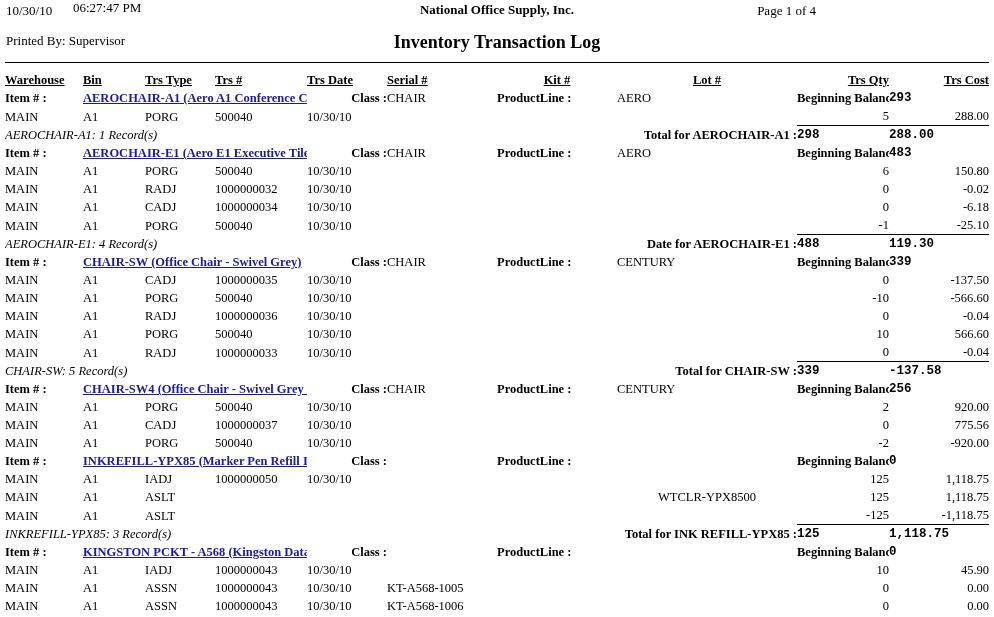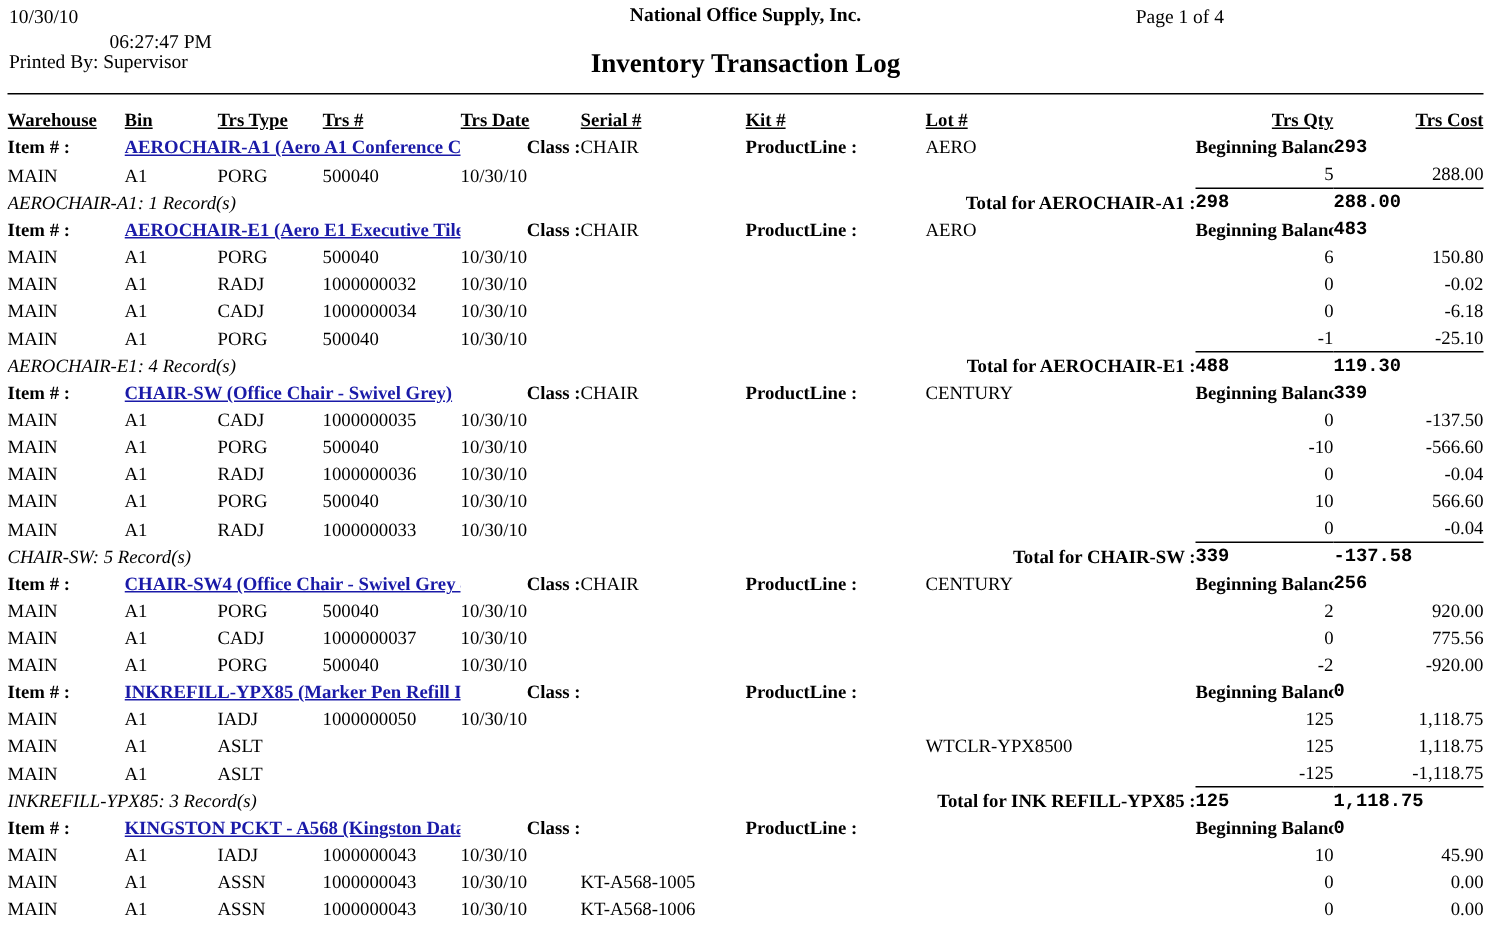--- a/index.html
+++ b/index.html
@@ -29,21 +29,21 @@
     font-size: 13px;
   }
   .hdr-date {
     position: absolute;
     left: 6px;
     top: 3px;
   }
   .hdr-time {
     position: absolute;
     left: 73px;
-    top: 20px;
+    top: 0;
   }
   .hdr-printedby {
     position: absolute;
     left: 6px;
     top: 33px;
   }
   .hdr-company {
     position: absolute;
     left: 0;
     top: 2px;
@@ -98,21 +98,21 @@
     font-size: 12.5px;
     height: 18px;
     padding-bottom: 1px;
     margin-top: 29px;
   }
   tr.datarow td, tr.itemrow td, tr.totalrow td, tr.countrow td {
     height: 18px;
     line-height: 18px;
   }
   .r { text-align: right; padding-right: 4px; }
-  .c { }
+  .c { text-align: center; }
   .l { text-align: left; }
 
   .item-label { font-weight: bold; font-size: 12.5px; }
   .item-name {
     color: #1a1aa8;
     font-weight: bold;
     text-decoration: underline;
     font-size: 12.5px;
   }
   .lbl-bold { font-weight: bold; }
@@ -245,21 +245,21 @@
           <td class="l">500040</td>
           <td class="l">10/30/10</td>
           <td class="l"></td>
           <td class="c"></td>
           <td class="c"></td>
           <td class="r">-1</td>
           <td class="r">-25.10</td>
         </tr>
         <tr class="totalrow">
           <td class="l count-italic" colspan="4">AEROCHAIR-E1:  4 Record(s)</td>
-          <td class="total-label" colspan="4">Total for AEROCHAIR-E1 :</td>
+          <td class="total-label" colspan="4">Date for AEROCHAIR-E1 :</td>
           <td class="num-bold topline" colspan="1">488</td>
           <td class="num-bold topline" colspan="1">119.30</td>
         </tr>
         <tr class="itemrow">
           <td class="l item-label" colspan="1">Item # :</td>
           <td colspan="3" class="l"><span class="item-name">CHAIR-SW (Office Chair - Swivel Grey)</span></td>
           <td class="r lbl-bold" colspan="1">Class :</td>
           <td class="l" colspan="1">CHAIR</td>
           <td class="l lbl-bold" colspan="1">ProductLine :</td>
           <td class="l" colspan="1">CENTURY</td>

